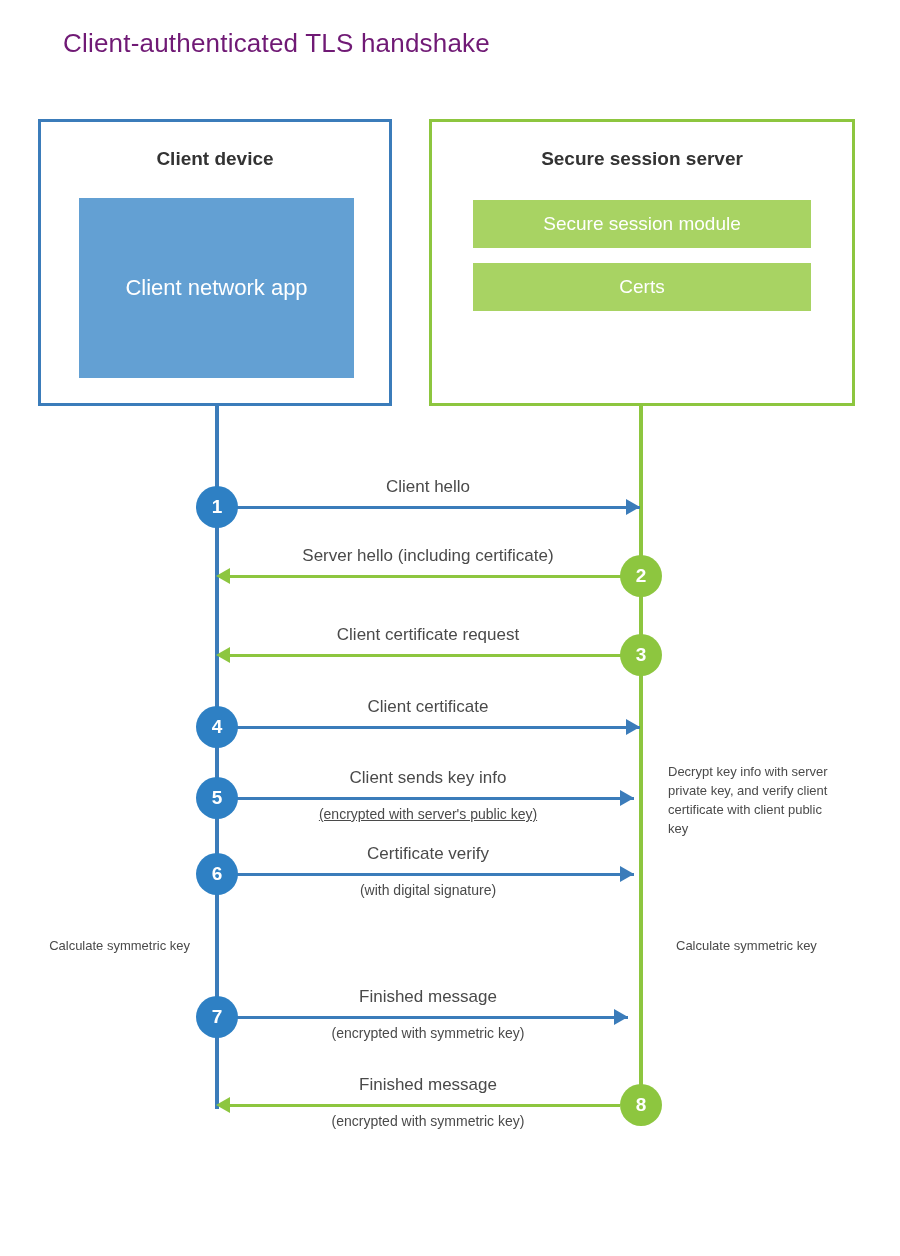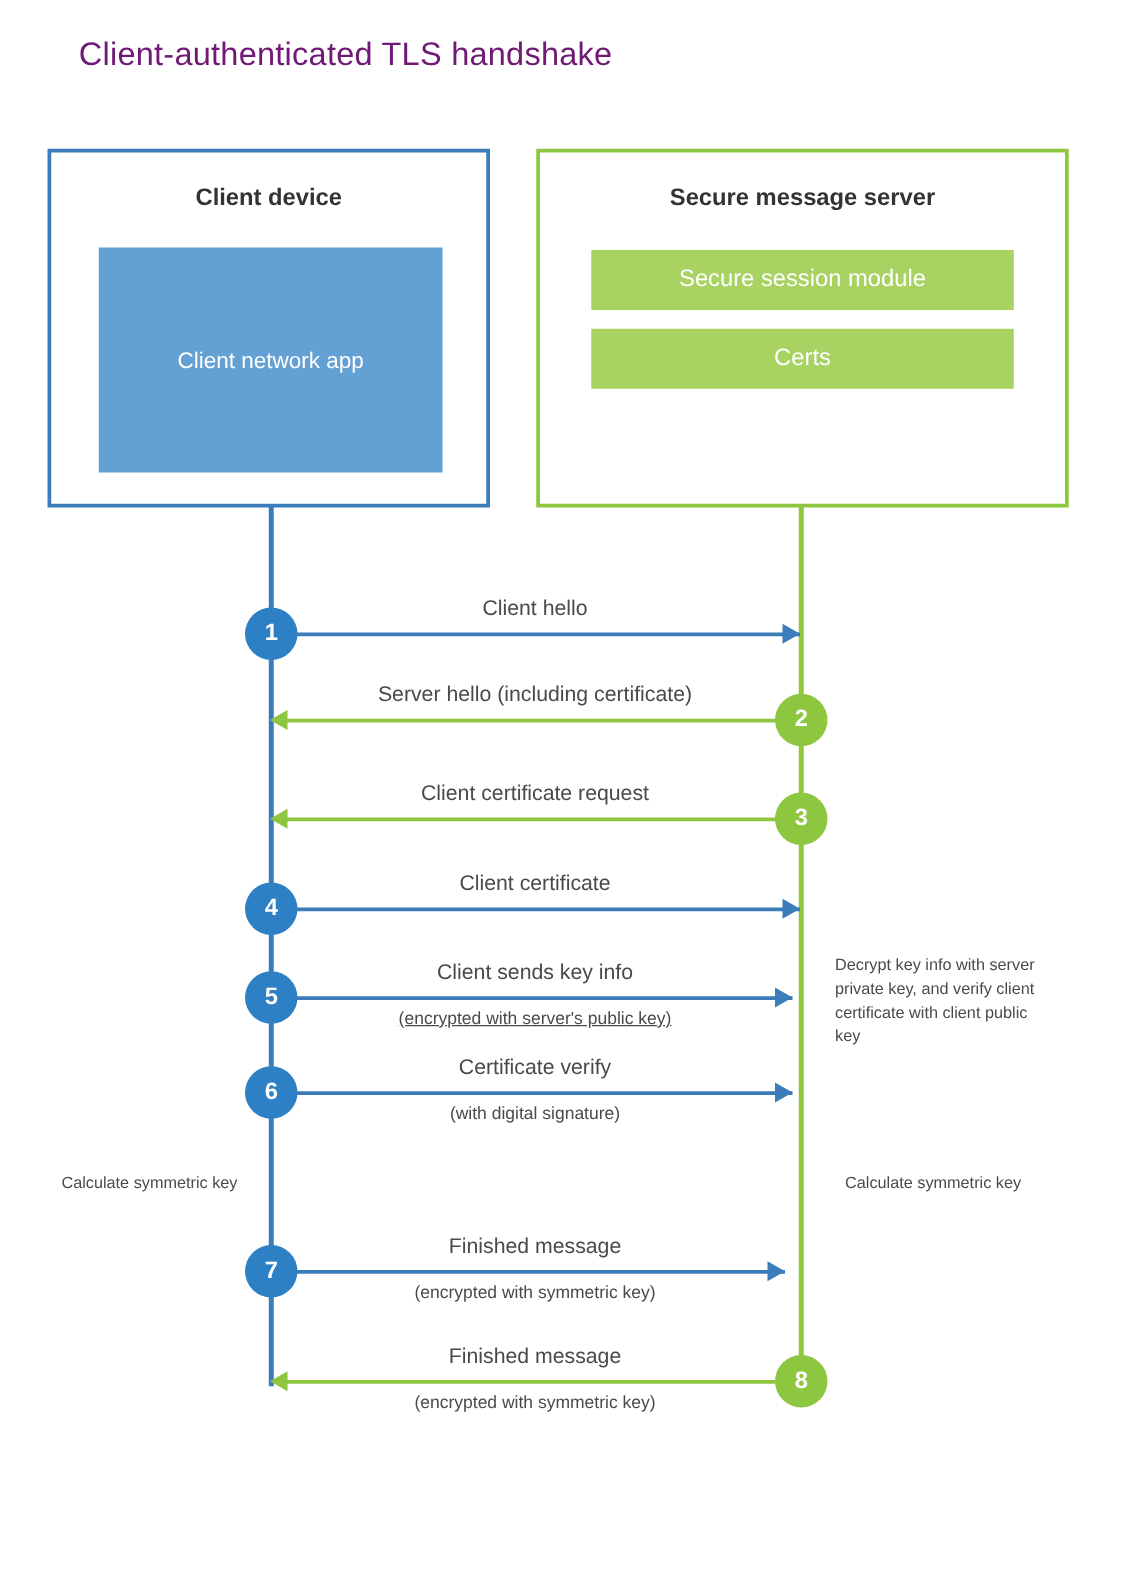--- a/index.html
+++ b/index.html
@@ -63,21 +63,21 @@
 
   
   #client-app {
     position: absolute;
     left: 38px;
     top: 76px;
     width: 275px;
     height: 180px;
     background: #63a0d3;
     color: #ffffff;
-    font-size: 18px;
+    font-size: 22px;
     display: flex;
     align-items: center;
     justify-content: center;
     text-align: center;
     line-height: 1.35;
     box-sizing: border-box;
     padding: 0 24px;
   }
 
   
@@ -215,21 +215,21 @@
 <body>
 
 <div id="diagram-title">Client-authenticated TLS handshake</div>
 
 <div id="client-box" class="actor-box">
   <div class="actor-title">Client device</div>
   <div id="client-app">Client network app</div>
 </div>
 
 <div id="server-box" class="actor-box">
-  <div class="actor-title">Secure message server</div>
+  <div class="actor-title">Secure session server</div>
   <div id="server-bar-1" class="server-bar">Certs</div>
   <div id="server-bar-0" class="server-bar">Secure session module</div>
 </div>
 
 <div id="client-lifeline" class="lifeline"></div>
 <div id="server-lifeline" class="lifeline"></div>
 
 <div class="msg-row" style="top:507px">
   <div class="shaft blue" style="left:217px; width:423px;"></div>
   <div class="head right blue" style="left:626px;"></div>

